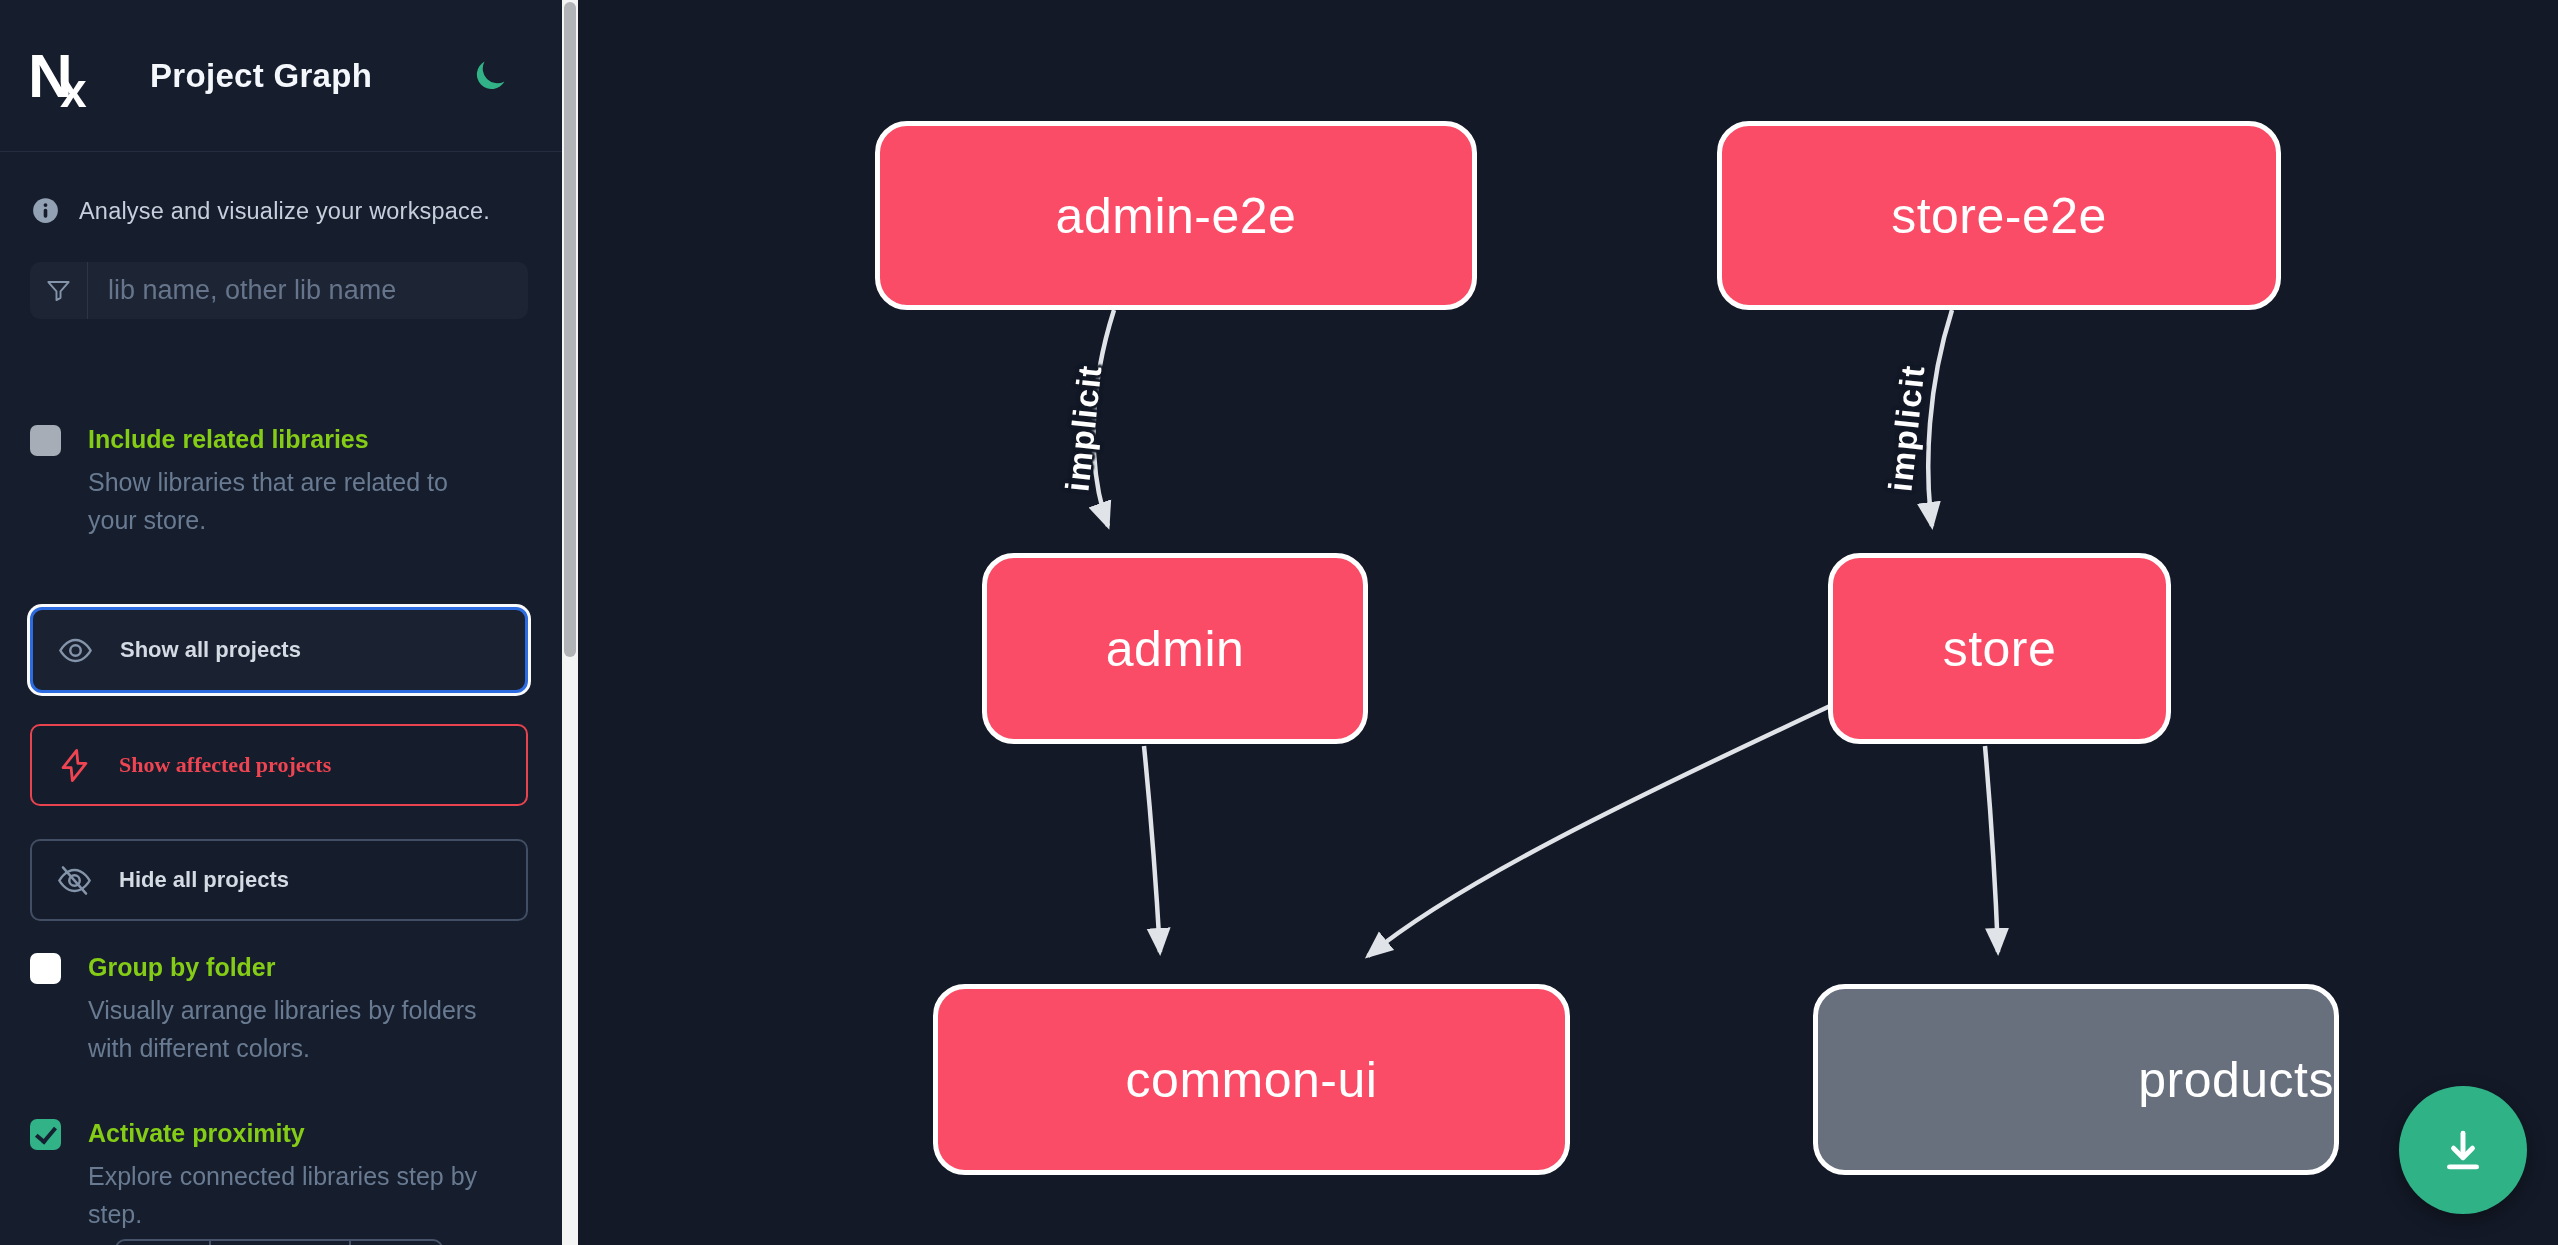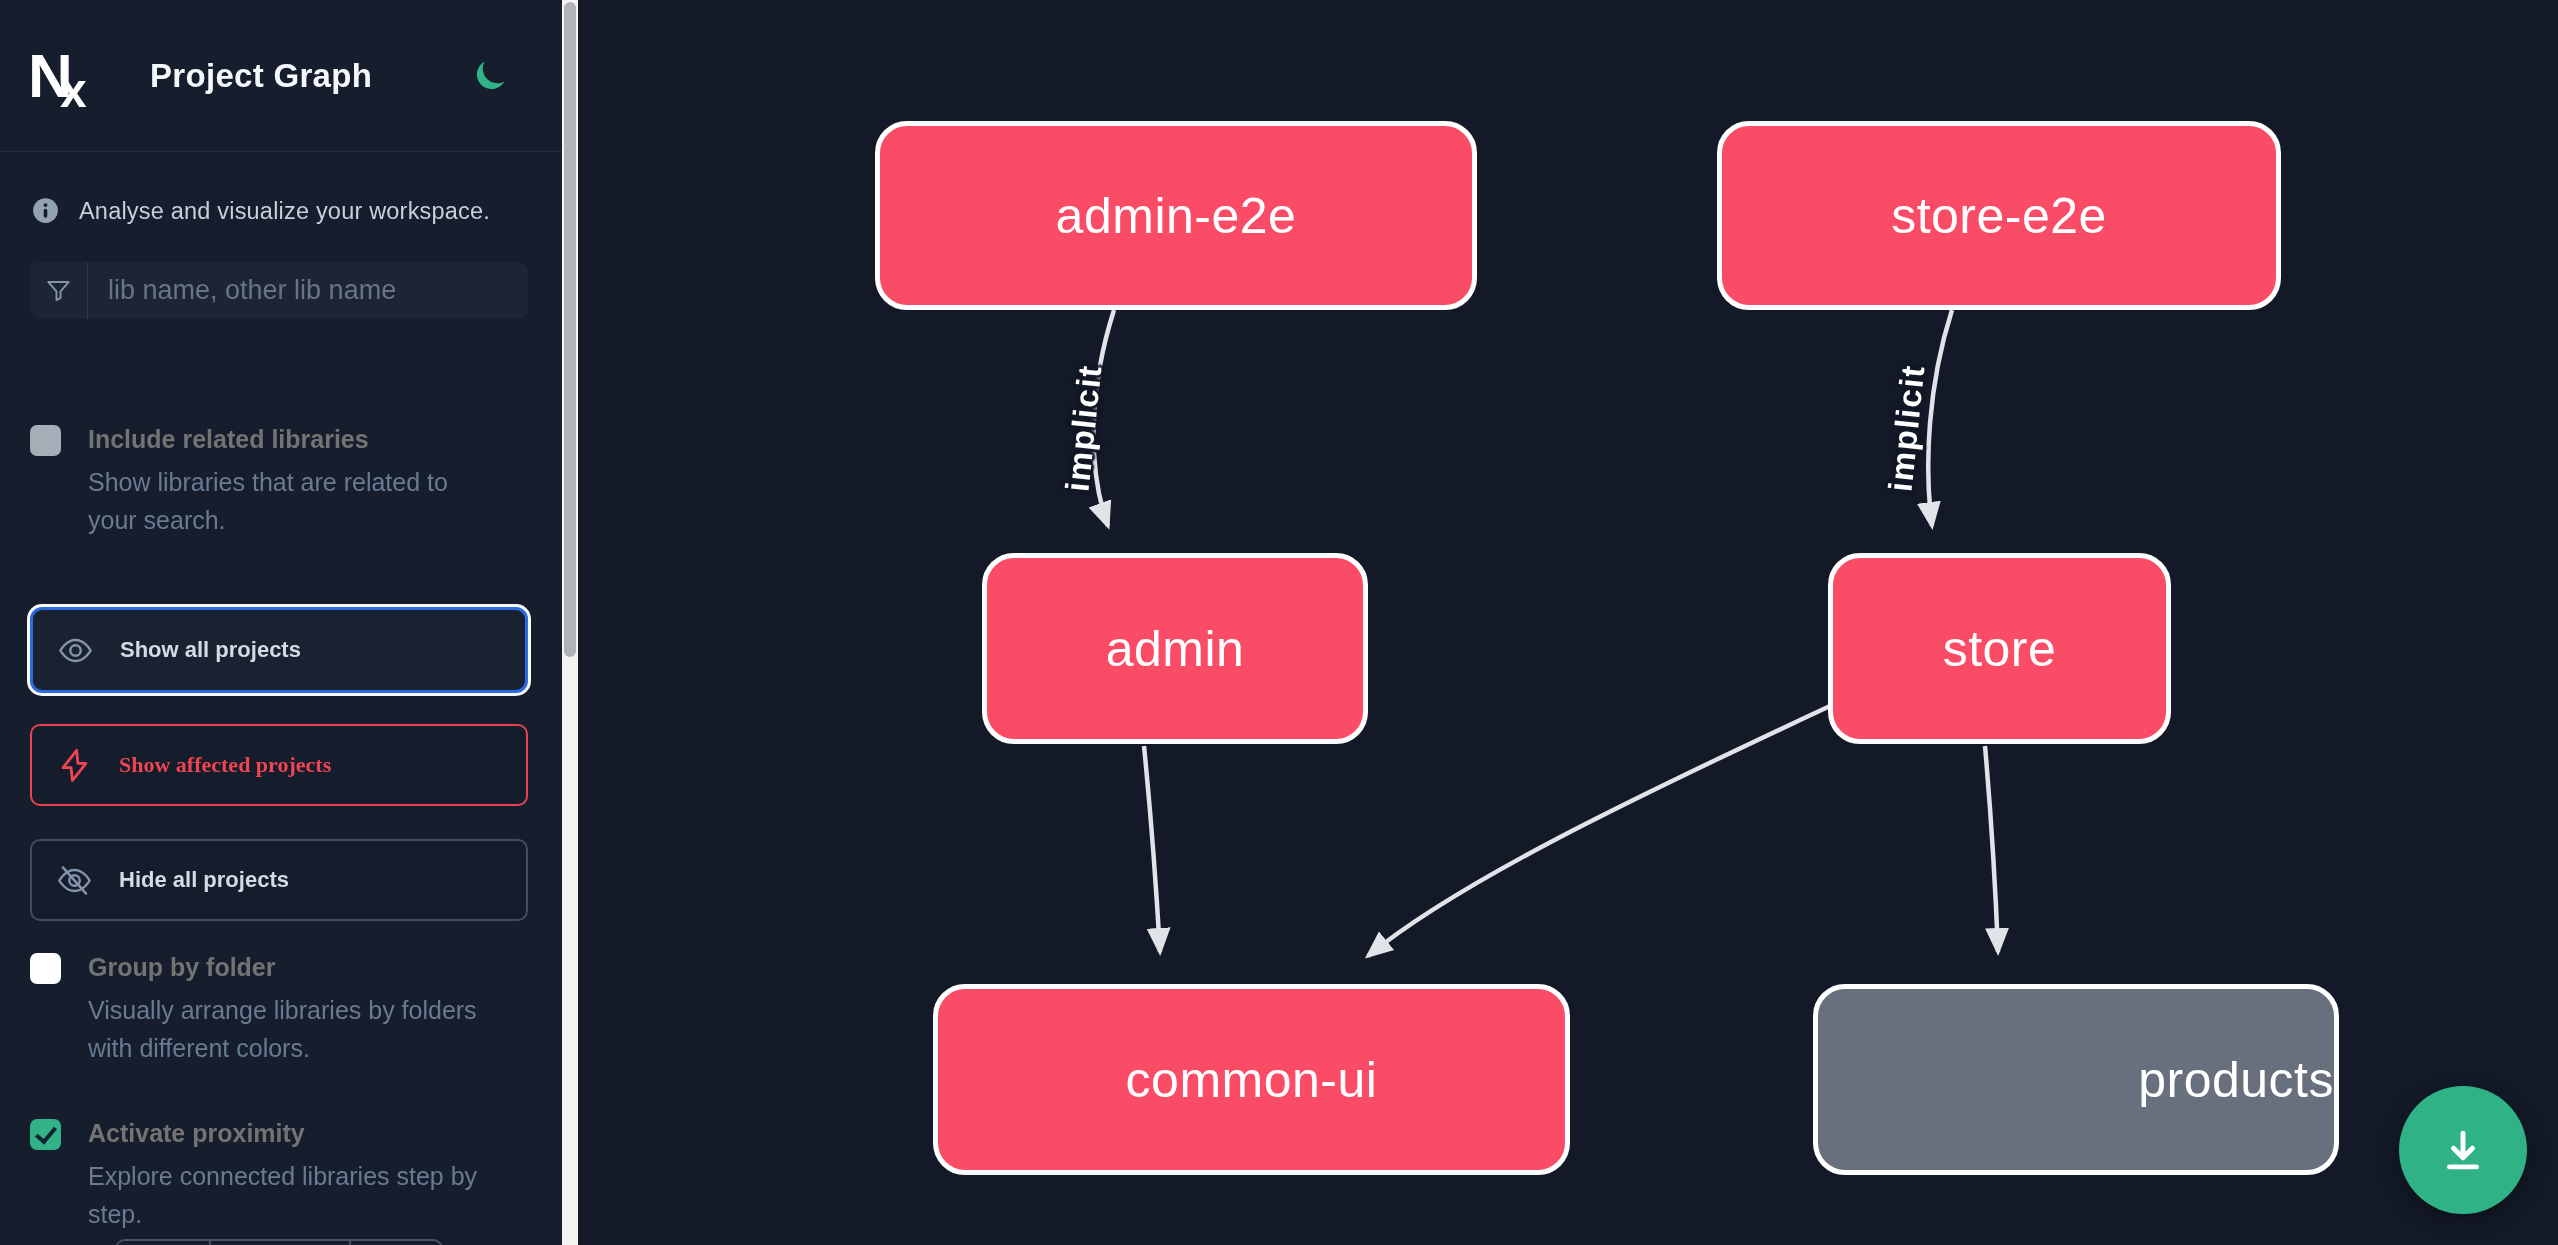--- a/index.html
+++ b/index.html
@@ -60,21 +60,21 @@
     position:absolute; left:0; top:3px; width:31px; height:31px;
     border-radius:7px; cursor:pointer;
   }
   .cbx-gray  { background:#a7adb6; }
   .cbx-white { background:#ffffff; }
   .cbx-green { background:#31b287; }
   .cbx-green::after {
     content:""; position:absolute; left:10px; top:4px; width:8px; height:16px;
     border:solid #152031; border-width:0 4px 4px 0; transform:rotate(40deg);
   }
-  .opt-label { font-size:25px; font-weight:700; color:#737373; line-height:34px; }
+  .opt-label { font-size:25px; font-weight:700; color:#84cc16; line-height:34px; }
   .opt-desc  { margin-top:7px; font-size:25px; color:#697b92; line-height:38px; max-width:407px; }
 
   .sb-btn {
     position:absolute; left:30px; width:498px;
     display:flex; align-items:center; gap:26px; padding:0 24px;
     background:#151c2b; border:2px solid #414e63; border-radius:10px;
     font-family:"Liberation Sans", sans-serif;
     font-size:22px; font-weight:700; color:#d4dbe4; cursor:pointer; text-align:left;
   }
   .btn-show-all {
@@ -180,21 +180,21 @@
         <svg width="27" height="27" viewBox="0 0 24 24" fill="none" stroke="#8494aa" stroke-width="1.7" stroke-linejoin="round" stroke-linecap="round">
           <path d="M3 4.5h18l-7.2 8.2v5.8l-3.6 2v-7.8L3 4.5z"></path>
         </svg>
       </div>
       <input class="filter-input" type="text" value="" placeholder="lib name, other lib name" style="">
     </div>
 
     <div class="option-row opt-1">
       <span class="cbx cbx-gray"></span>
       <div class="opt-label">Include related libraries</div>
-      <div class="opt-desc">Show libraries that are related to your search.</div>
+      <div class="opt-desc">Show libraries that are related to your store.</div>
     </div>
 
     <button class="sb-btn btn-show-all">
       <span class="btn-icon">
         <svg width="37" height="37" viewBox="0 0 24 24" fill="none" stroke="#8494aa" stroke-width="1.6">
           <path d="M2.2 12S5.8 5.2 12 5.2 21.8 12 21.8 12 18.2 18.8 12 18.8 2.2 12 2.2 12z"></path>
           <circle cx="12" cy="12" r="3.4"></circle>
         </svg>
       </span>
       <span>Show all projects</span>

